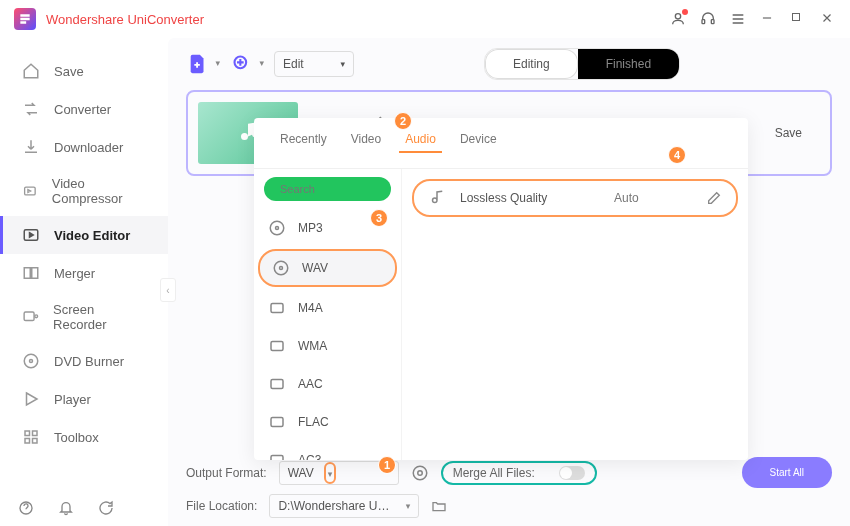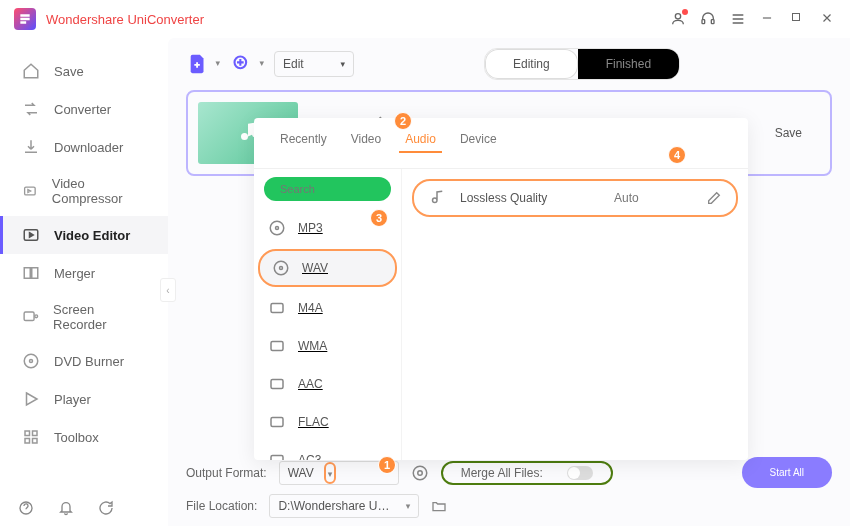--- a/index.html
+++ b/index.html
@@ -46,21 +46,21 @@
 .popup { position:absolute; left:254px; top:118px; width:494px; height:342px; background:#fff; border-radius:4px; box-shadow:0 4px 20px rgba(0,0,0,0.08); display:flex; flex-direction:column;}
 .popup-tabs { display:flex; padding:8px 14px 16px; gap:0; border-bottom:1px solid #f0f0f0;}
 .ptab { padding:6px 12px; font-size:12px; color:#777; cursor:pointer; position:relative;}
 .ptab.active { color:#ff8c3a; }
 .ptab.active::after { content:""; position:absolute; bottom:-1px; left:6px; right:6px; height:2px; background:#ff8c3a;}
 .popup-body { display:flex; flex:1; overflow:hidden;}
 .fmt-col { width:148px; border-right:1px solid #f3f3f3; display:flex; flex-direction:column;}
 .search-row { padding:8px 10px; }
 .search-box { display:flex; align-items:center; gap:6px; background:#22c55e; border-radius:12px; padding:4px 10px; height:24px;}
 .search-box input { border:none; background:transparent; outline:none; font-size:11px; flex:1; color:#555;}
-.fmt-list { flex:1; overflow-y:auto;text-decoration:underline;}
+.fmt-list { flex:1; overflow-y:auto;}
 .fmt-item { display:flex; align-items:center; gap:12px; padding:10px 14px; font-size:12px; color:#555; cursor:pointer;}
 .fmt-item.active { background:#f5f5f7; border:2px solid #ff9a56; border-radius:18px; margin:2px 4px; padding:8px 12px;}
 .fmt-icon { width:18px;height:18px;color:#888;}
 
 .quality-col { flex:1; padding:10px;}
 .quality-item { display:flex; align-items:center; gap:14px; padding:8px 14px; border:2px solid #ff9a56; border-radius:18px; cursor:pointer;}
 .quality-item .qi-icon{ width:18px;height:18px;color:#888;}
 .quality-label { font-size:12px; color:#555; flex-basis:140px;}
 .quality-auto { font-size:12px; color:#777; flex:1;}
 .quality-edit { width:16px;height:16px;color:#888;}
@@ -68,21 +68,21 @@
 .badge { position:absolute; width:18px; height:18px; background:#ff8c3a; color:#fff; font-size:11px; font-weight:600; border-radius:50%; display:flex; align-items:center; justify-content:center; z-index:5; border:1px solid #fff;}
 .b1 { left:378px; top:456px;}
 .b2 { left:394px; top:112px;}
 .b3 { left:370px; top:209px;}
 .b4 { left:668px; top:146px;}
 
 .bottom-bar { padding:8px 18px 4px; display:flex; align-items:center; gap:12px; font-size:12px; color:#666;}
 .dd { height:24px; border:1px solid #ddd; border-radius:3px; display:flex; align-items:center; padding:0 8px; font-size:12px; color:#555; gap:10px; cursor:pointer;}
 .dd .dcaret{ font-size:9px; color:#888; margin-left:auto;}
 .of-ring { padding:2px; border:2px solid #ff9a56; border-radius:14px;}
-.merge-ring { display:flex; align-items:center; gap:24px; padding:3px 18px; border:2px solid #4d7c0f; border-radius:14px;}
+.merge-ring { display:flex; align-items:center; gap:24px; padding:3px 10px; border:2px solid #14b8a6; border-radius:14px;}
 .toggle { width:26px; height:14px; background:#ddd; border-radius:7px; position:relative; cursor:pointer;}
 .toggle::after{ content:""; position:absolute; left:1px; top:1px; width:12px;height:12px;background:#fff;border-radius:50%;}
 .startall { margin-left:auto; background:#8a7cff; color:#fff; border:none; border-radius:18px; padding:10px 28px; font-size:10px; cursor:pointer;}
 .loc-bar { padding:2px 18px 8px; display:flex; align-items:center; gap:12px; font-size:12px; color:#666;}
 
 .footer-icons { position:absolute; left:18px; bottom:10px; display:flex; gap:24px;}
 .footer-icons .fi{ width:16px;height:16px;color:#888;cursor:pointer;}
 
 svg { display:block; }
 </style>

